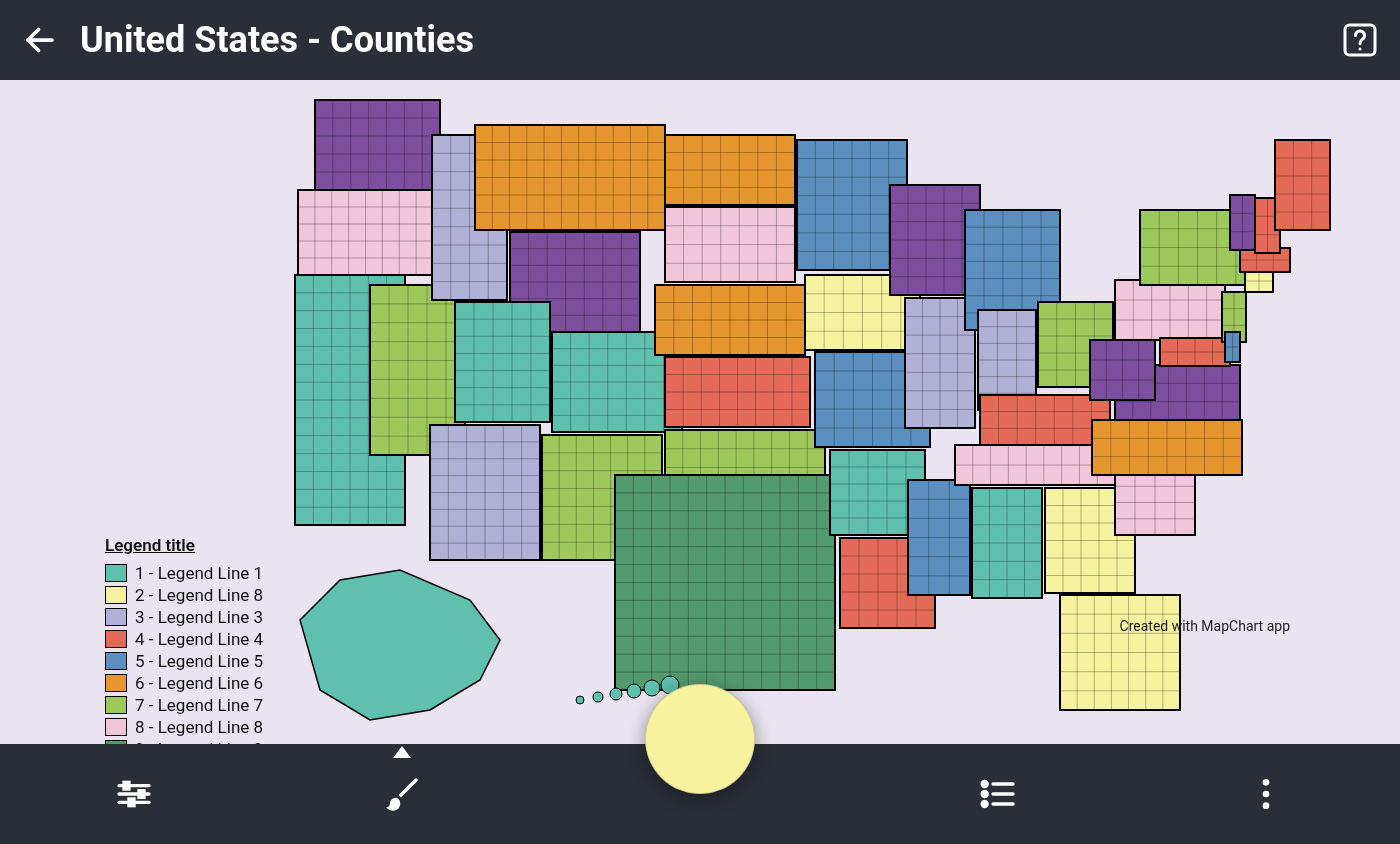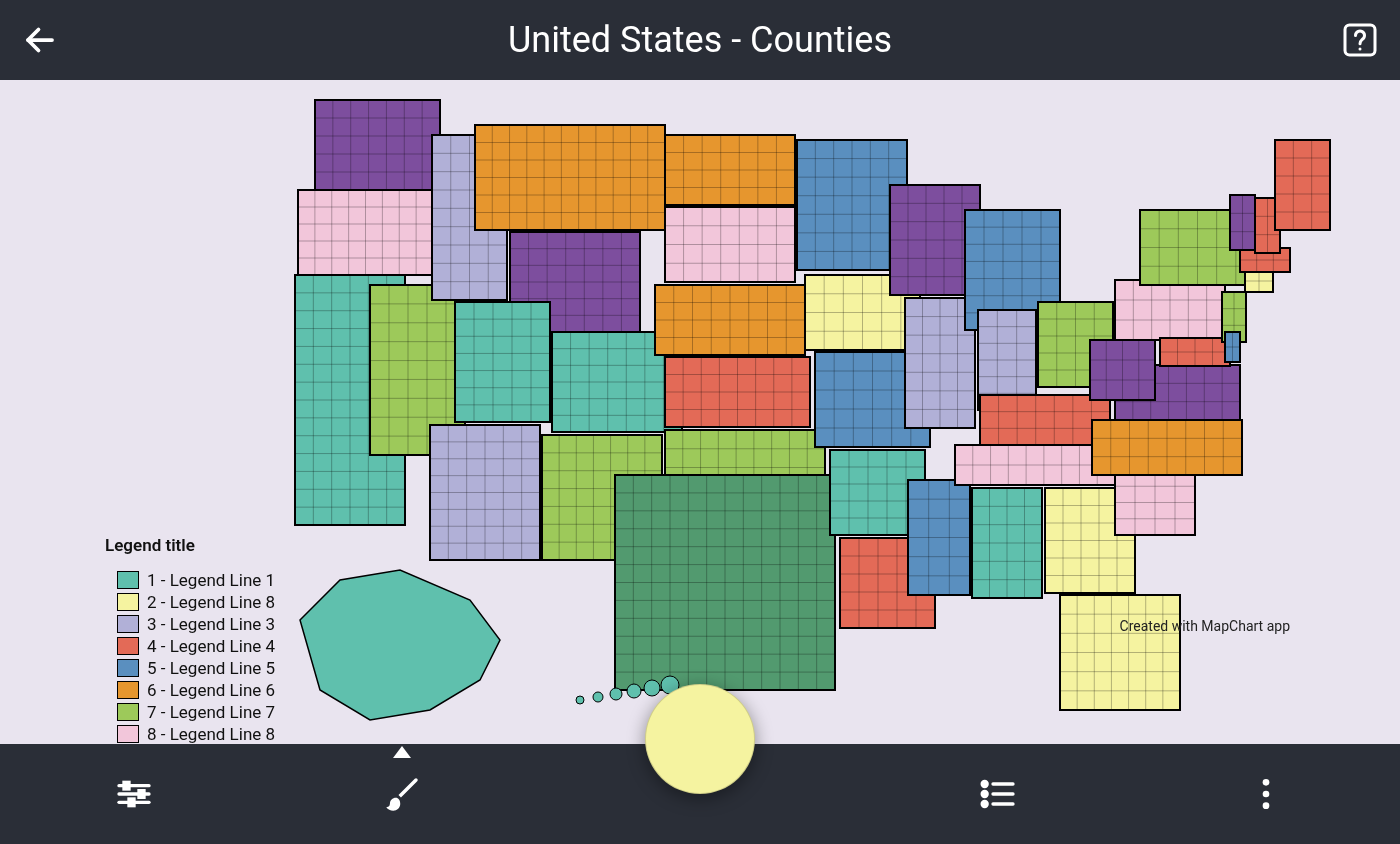--- a/index.html
+++ b/index.html
@@ -1,24 +1,24 @@
 <!DOCTYPE html>
 <html><head>
 <meta charset="utf-8">
 <style>
   html,body{margin:0;padding:0;width:1400px;height:844px;font-family:-apple-system,BlinkMacSystemFont,"Segoe UI",Roboto,sans-serif;background:#e9e4ef;overflow:hidden}
   .topbar{position:absolute;top:0;left:0;right:0;height:80px;background:#2a2e37;display:flex;align-items:center;color:#fff}
   .topbar .back{width:80px;display:flex;align-items:center;justify-content:center;cursor:pointer}
-  .topbar .title{flex:1;text-align:center;font-size:36px;font-weight:400}
+  .topbar .title{flex:1;font-size:36px;font-weight:700}
   .topbar .help{width:80px;display:flex;align-items:center;justify-content:center;cursor:pointer}
   .map-area{position:absolute;top:80px;left:0;right:0;bottom:100px;background:#e9e4ef}
   .map-svg{position:absolute;left:260px;top:0;width:1080px;height:664px}
   .legend{position:absolute;left:105px;top:455px;font-size:17px;color:#111}
-  .legend .lt{font-weight:600;margin-bottom:15px;}
-  .legend-row{display:flex;align-items:center;gap:8px;margin:2px 12px}
+  .legend .lt{font-weight:600;margin-bottom:8px;text-decoration:underline}
+  .legend-row{display:flex;align-items:center;gap:8px;margin:2px 0}
   .swatch{width:20px;height:16px;border:1px solid #000;display:inline-block}
   .attribution{position:absolute;right:110px;bottom:110px;font-size:14px;color:#222;font-weight:400}
   .bottombar{position:absolute;bottom:0;left:0;right:0;height:100px;background:#2a2e37;display:flex;align-items:center;justify-content:space-around}
   .bottom-btn{color:#fff;width:60px;height:60px;display:flex;align-items:center;justify-content:center;cursor:pointer}
   .color-fab{position:absolute;left:50%;transform:translateX(-50%);bottom:50px;width:108px;height:108px;border-radius:50%;background:var(--fab);box-shadow:0 4px 18px rgba(0,0,0,.4);border:1px solid rgba(0,0,0,.15);cursor:pointer;z-index:5}
   .brush-wrap{position:relative;display:flex;flex-direction:column;align-items:center}
   .brush-up{position:absolute;top:-18px;color:#fff}
   .state{stroke:#000;stroke-width:2}
   .cnty{stroke:#000;stroke-width:.5;opacity:.55;fill:none}
   .ak{fill:#5fc0ad;stroke:#000;stroke-width:1.5}

